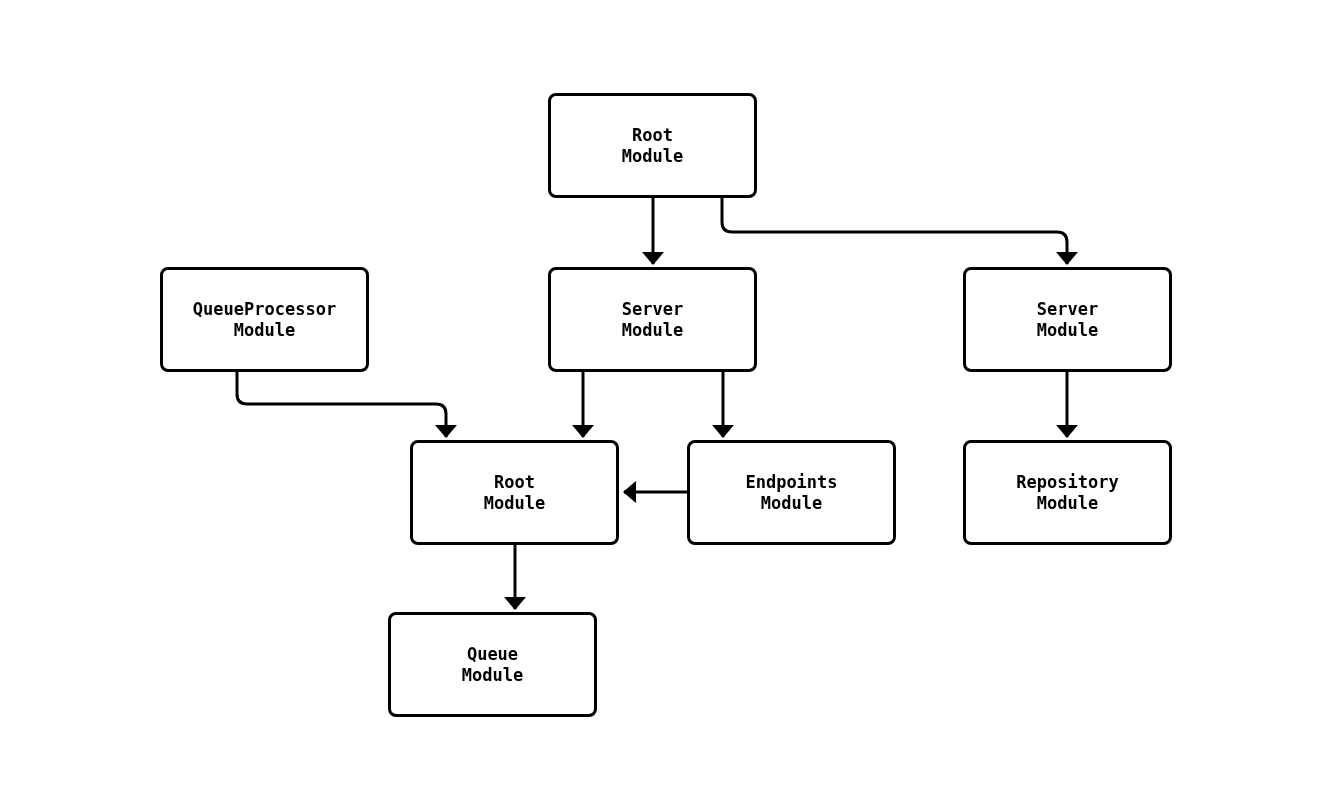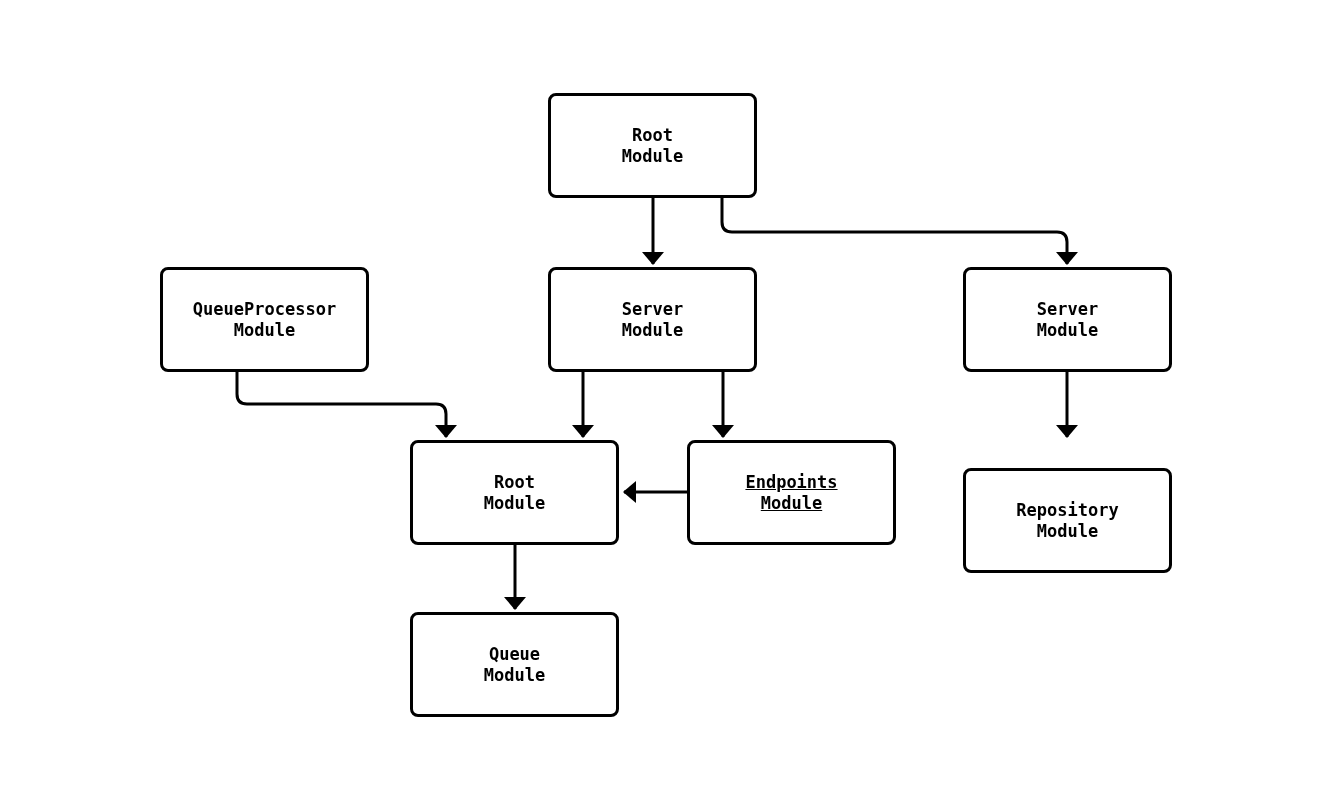--- a/index.html
+++ b/index.html
@@ -43,23 +43,23 @@
     font-weight: bold;
     font-size: 17px;
     line-height: 21px;
     color: #000000;
   }
   #node-root        { left: 548px; top: 93px;  }
   #node-queueproc   { left: 133px; top: 267px; margin-left: 27px; }
   #node-server      { left: 548px; top: 267px; justify-content: center; }
   #node-global      { left: 963px; top: 267px; }
   #node-core        { left: 410px; top: 440px; }
-  #node-endpoints   { left: 687px; top: 440px; text-decoration: underline; }
-  #node-repository  { left: 963px; top: 440px; margin-top: 28px; }
-  #node-queue       { left: 410px; top: 612px; }
+  #node-endpoints   { left: 687px; top: 440px; }
+  #node-repository  { left: 963px; top: 440px; }
+  #node-queue       { left: 388px; top: 612px; }
 </style>
 </head>
 <body>
 
 <div id="canvas">
 
   <svg id="edges" viewBox="0 0 1337 809" xmlns="http://www.w3.org/2000/svg">
     <defs>
       <marker id="arrow" markerUnits="userSpaceOnUse" markerWidth="16" markerHeight="24" refX="12" refY="11" orient="auto">
         <path d="M0,0 L13,11 L0,22 Z" fill="#000000"></path>

